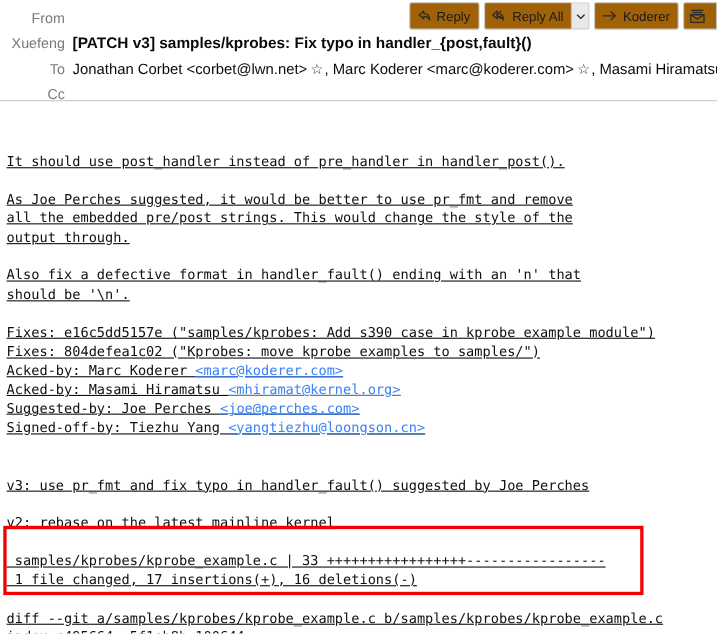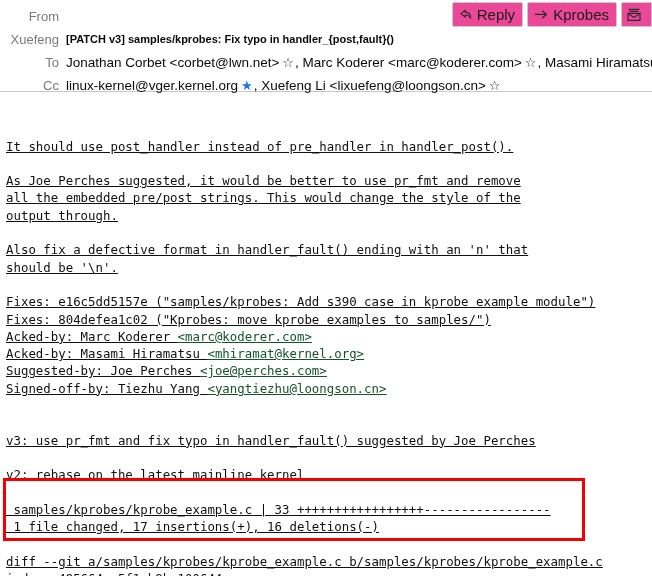--- a/index.html
+++ b/index.html
@@ -47,21 +47,21 @@
   }
   .hdr-value {
     font-size: 13.5px;
     line-height: 19px;
     color: #0a0a0a;
     white-space: nowrap;
     overflow: hidden;
   }
   .hdr-value.subject {
     font-weight: bold;
-    font-size: 11px;
+    font-size: 14px;
   }
 
   .star {
     color: #2b2b2b;
     font-size: 13px;
     margin: 0 1px 0 3px;
     display: inline-block;
   }
   .star.filled {
     color: #1a73e8;
@@ -73,24 +73,24 @@
     top: 2px;
     right: 0px;
     display: flex;
     align-items: stretch;
     height: 25px;
   }
   .tb-btn {
     display: flex;
     align-items: center;
     gap: 4px;
-    background: #ec4899;
+    background: #a16207;
     border: 1px solid #c8c8c8;
     border-radius: 2px;
-    font-size: 15px;
+    font-size: 12px;
     color: #1a1a1a;
     padding: 0 7px 0 6px;
     margin-right: 4px;
     height: 25px;
     box-sizing: border-box;
     cursor: default;
   }
   .tb-group {
     display: flex;
     margin-right: 4px;
@@ -126,21 +126,21 @@
     padding: 11px 0 0 6px;
     font-family: "DejaVu Sans Mono", "Liberation Mono", monospace;
     font-size: 12.4px;
     line-height: 17.3px;
     color: #101010;
     white-space: pre;
     position: relative;
   }
   .bline { white-space: pre; min-height: 17.3px; text-decoration: underline; }
   .mlink {
-    color: #14532d;
+    color: #3b82f6;
     text-decoration: underline;
   }
 
   
   .redbox {
     position: absolute;
     left: 3px;
     top: 386px;
     width: 582px;
     height: 63px;
@@ -158,29 +158,47 @@
   <div class="toolbar">
     <div class="tb-btn">
       <span class="tb-ico">
         <svg width="14" height="13" viewBox="0 0 14 13">
             <path d="M6.2 2.1 L2.0 5.6 L6.2 9.1 L6.2 7.0 C9.0 7.0 10.6 7.8 11.6 10.2 C11.7 7.0 10.4 4.5 6.2 4.2 Z" fill="none" stroke="#2c2c2c" stroke-width="1.2" stroke-linejoin="round"></path>
           </svg>
       </span>
       <span>Reply</span>
     </div>
 
+    <div class="tb-group">
+      <div class="tb-btn">
+        <span class="tb-ico">
+          <svg width="15" height="13" viewBox="0 0 15 13">
+              <path d="M5.0 2.1 L0.9 5.6 L5.0 9.1 L5.0 7.0 C8.0 7.0 9.6 7.8 10.6 10.2 C10.7 7.0 9.3 4.5 5.0 4.2 Z" fill="none" stroke="#2c2c2c" stroke-width="1.2" stroke-linejoin="round"></path>
+              <path d="M8.6 2.1 L4.5 5.6 L8.6 9.1" fill="none" stroke="#2c2c2c" stroke-width="1.2" stroke-linejoin="round"></path>
+            </svg>
+        </span>
+        <span>Reply All</span>
+      </div>
+      <div class="tb-caret">
+        <span>
+          <svg width="8" height="6" viewBox="0 0 8 6">
+              <path d="M0.6 1.3 L4 4.7 L7.4 1.3" fill="none" stroke="#1a1a1a" stroke-width="1.2"></path>
+            </svg>
+        </span>
+      </div>
+    </div>
 
     <div class="tb-btn">
       <span class="tb-ico">
         <svg width="15" height="13" viewBox="0 0 15 13">
             <path d="M1 6.4 L12 6.4" stroke="#2c2c2c" stroke-width="1.3" fill="none"></path>
             <path d="M8.6 3.0 L12.4 6.4 L8.6 9.8" fill="none" stroke="#2c2c2c" stroke-width="1.3" stroke-linejoin="round" stroke-linecap="round"></path>
           </svg>
       </span>
-      <span>Kprobes</span>
+      <span>Koderer</span>
     </div>
 
     <div class="tb-btn icon-only">
       <span class="tb-ico">
         <svg width="15" height="14" viewBox="0 0 15 14">
             <rect x="1.5" y="0.8" width="11" height="1.3" fill="#2c2c2c"></rect>
             <rect x="2.6" y="2.8" width="8.8" height="1.2" fill="#2c2c2c"></rect>
             <path d="M1 5.4 h12 v7 h-12 z" fill="none" stroke="#2c2c2c" stroke-width="1.2"></path>
             <path d="M1 5.4 L7 9.4 L13 5.4" fill="none" stroke="#2c2c2c" stroke-width="1.2" stroke-linejoin="round"></path>
           </svg>
@@ -198,20 +216,19 @@
     <div class="hdr-value subject">[PATCH v3] samples/kprobes: Fix typo in handler_{post,fault}()</div>
   </div>
 
   <div class="hdr-row">
     <div class="hdr-label">To</div>
     <div class="hdr-value"><span>Jonathan Corbet &lt;corbet@lwn.net&gt;</span><span class="star">☆</span><span>, Marc Koderer &lt;marc@koderer.com&gt;</span><span class="star">☆</span><span>, Masami Hiramatsu &lt;mhiramat@k</span></div>
   </div>
 
   <div class="hdr-row">
     <div class="hdr-label">Cc</div>
-    <div class="hdr-value"><span>linux-kernel@vger.kernel.org</span><span class="star filled">★</span><span>, Xuefeng Li &lt;lixuefeng@loongson.cn&gt;</span><span class="star">☆</span></div>
   </div>
 </div>
 
 <div class="mail-body">
   <div id="body-lines"><div class="bline"><span>It should use post_handler instead of pre_handler in handler_post().</span></div><div class="bline"><span></span></div><div class="bline"><span>As Joe Perches suggested, it would be better to use pr_fmt and remove</span></div><div class="bline"><span>all the embedded pre/post strings. This would change the style of the</span></div><div class="bline"><span>output through.</span></div><div class="bline"><span></span></div><div class="bline"><span>Also fix a defective format in handler_fault() ending with an 'n' that</span></div><div class="bline"><span>should be '\n'.</span></div><div class="bline"><span></span></div><div class="bline"><span>Fixes: e16c5dd5157e ("samples/kprobes: Add s390 case in kprobe example module")</span></div><div class="bline"><span>Fixes: 804defea1c02 ("Kprobes: move kprobe examples to samples/")</span></div><div class="bline"><span>Acked-by: Marc Koderer </span><span class="mlink">&lt;marc@koderer.com&gt;</span></div><div class="bline"><span>Acked-by: Masami Hiramatsu </span><span class="mlink">&lt;mhiramat@kernel.org&gt;</span></div><div class="bline"><span>Suggested-by: Joe Perches </span><span class="mlink">&lt;joe@perches.com&gt;</span></div><div class="bline"><span>Signed-off-by: Tiezhu Yang </span><span class="mlink">&lt;yangtiezhu@loongson.cn&gt;</span></div><div class="bline"><span></span></div><div class="bline"><span></span></div><div class="bline"><span>v3: use pr_fmt and fix typo in handler_fault() suggested by Joe Perches</span></div><div class="bline"><span></span></div><div class="bline"><span>v2: rebase on the latest mainline kernel</span></div><div class="bline"><span></span></div><div class="bline"><span> samples/kprobes/kprobe_example.c | 33 +++++++++++++++++-----------------</span></div><div class="bline"><span> 1 file changed, 17 insertions(+), 16 deletions(-)</span></div><div class="bline"><span></span></div><div class="bline"><span>diff --git a/samples/kprobes/kprobe_example.c b/samples/kprobes/kprobe_example.c</span></div><div class="bline"><span>index c495664..5f1eb8b 100644</span></div></div>
   <div class="redbox" style="border-color: rgb(244, 0, 0);"></div>
 </div>
 
 </body></html>

